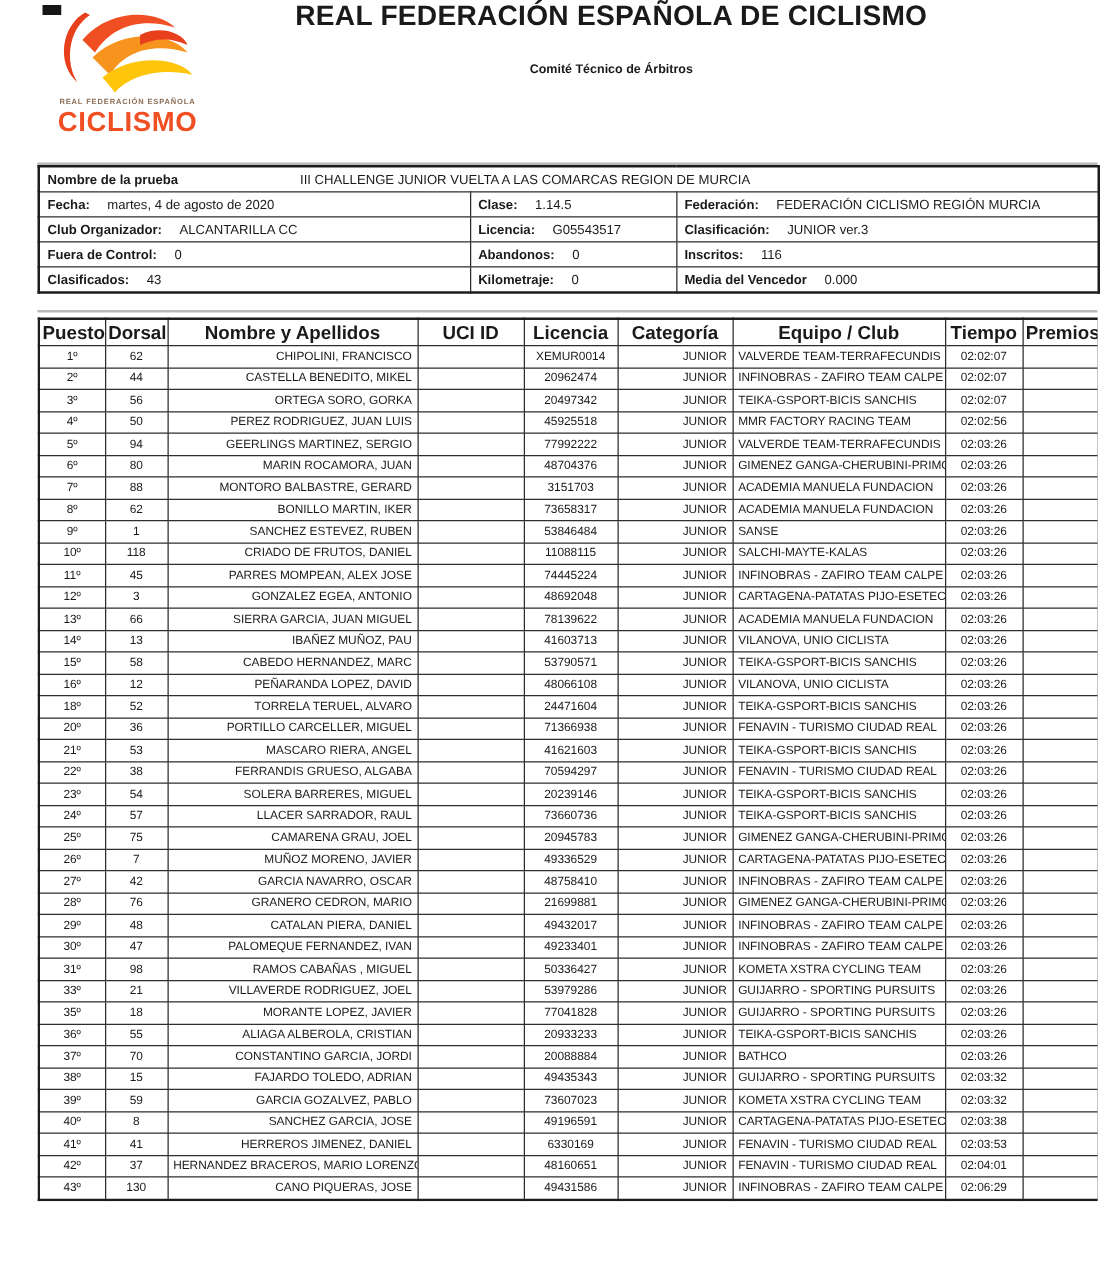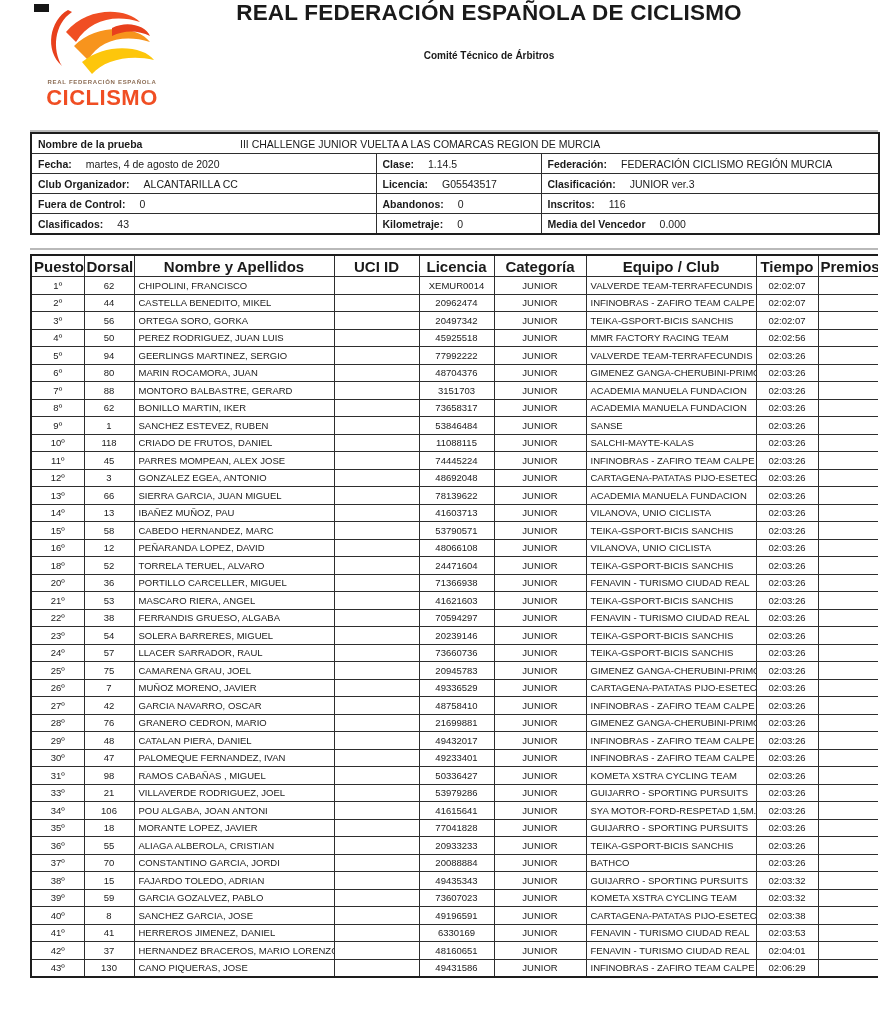--- a/index.html
+++ b/index.html
@@ -27,22 +27,22 @@
   .info-label { font-weight:bold; }
   .info-value { margin-left:14px; }
   .info-label.wide { display:inline-block; width:188px; }
 
   
   .results-wrap { margin:13px 15px 0 30px; border-top:2px solid #b9b9b9; padding-top:4px; overflow:hidden; }
   table.results { width:848px; border-collapse:collapse; border:2px solid #1d1d1d; table-layout:fixed; }
   table.results th { border:1px solid #2e2e2e; height:20px; font-size:15px; font-weight:bold; padding:0 2px; white-space:nowrap; overflow:hidden; }
   table.results td { border:1px solid #2e2e2e; height:16.5px; font-size:9.5px; padding:0 4px; white-space:nowrap; overflow:hidden; vertical-align:middle; }
   td.c-puesto, td.c-dorsal, td.c-licencia, td.c-tiempo { text-align:center; padding:0 2px; }
-  td.c-nombre { text-align:left; padding-left:8px; }
-  td.c-categoria { text-align:center; padding-left:4px; }
+  td.c-nombre { text-align:right; padding-left:8px; }
+  td.c-categoria { text-align:right; padding-left:4px; }
   td.c-equipo { font-size:8px; padding-left:6px; }
 </style>
 </head>
 <body>
 
 <div class="corner-mark"></div>
 
 <div class="header">
   <div class="logo">
     <span>
@@ -449,31 +449,20 @@
           <td class="c-dorsal">21</td>
           <td class="c-nombre">VILLAVERDE RODRIGUEZ, JOEL</td>
           <td class="c-uci"></td>
           <td class="c-licencia">53979286</td>
           <td class="c-categoria">JUNIOR</td>
           <td class="c-equipo">GUIJARRO - SPORTING PURSUITS</td>
           <td class="c-tiempo">02:03:26</td>
           <td class="c-premios"></td>
         </tr>
         <tr>
-          <td class="c-puesto">34º</td>
-          <td class="c-dorsal">106</td>
-          <td class="c-nombre">POU ALGABA, JOAN ANTONI</td>
-          <td class="c-uci"></td>
-          <td class="c-licencia">41615641</td>
-          <td class="c-categoria">JUNIOR</td>
-          <td class="c-equipo">SYA MOTOR-FORD-RESPETAD 1,5M.</td>
-          <td class="c-tiempo">02:03:26</td>
-          <td class="c-premios"></td>
-        </tr>
-        <tr>
           <td class="c-puesto">35º</td>
           <td class="c-dorsal">18</td>
           <td class="c-nombre">MORANTE LOPEZ, JAVIER</td>
           <td class="c-uci"></td>
           <td class="c-licencia">77041828</td>
           <td class="c-categoria">JUNIOR</td>
           <td class="c-equipo">GUIJARRO - SPORTING PURSUITS</td>
           <td class="c-tiempo">02:03:26</td>
           <td class="c-premios"></td>
         </tr>

